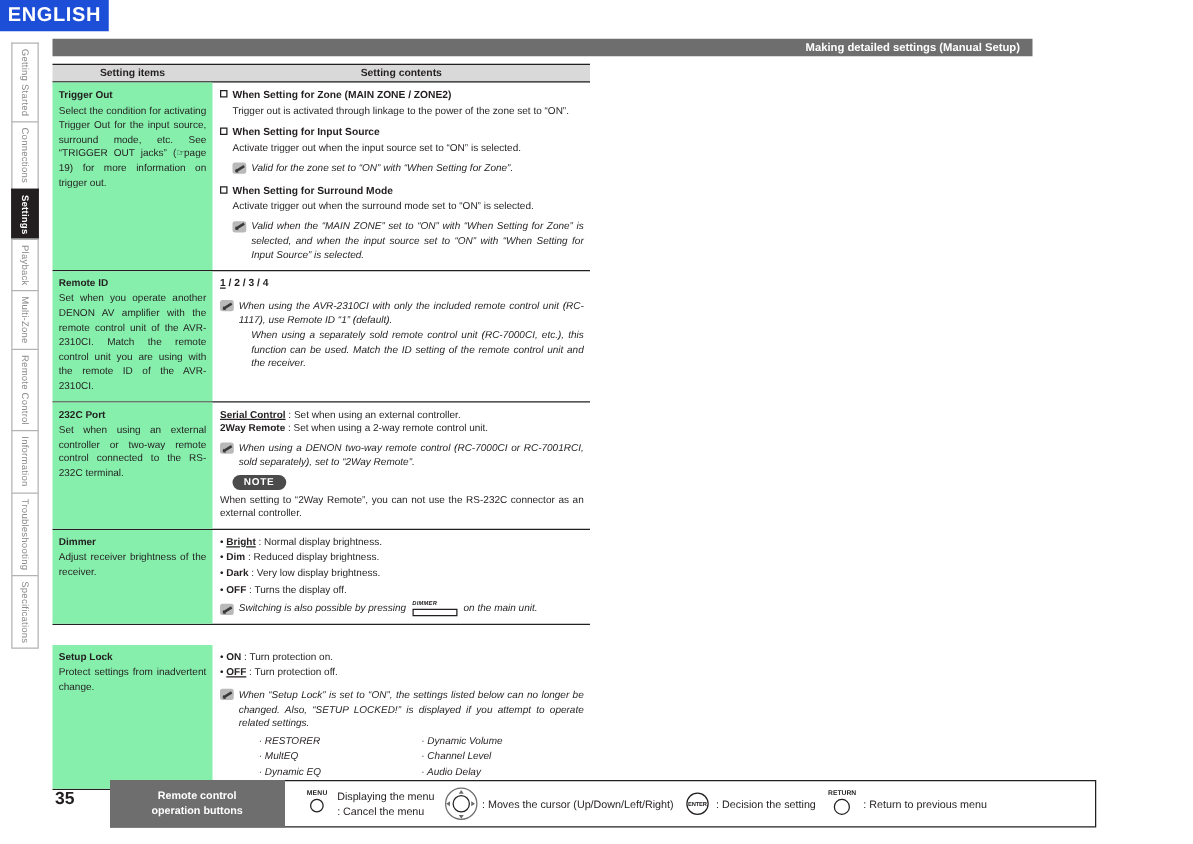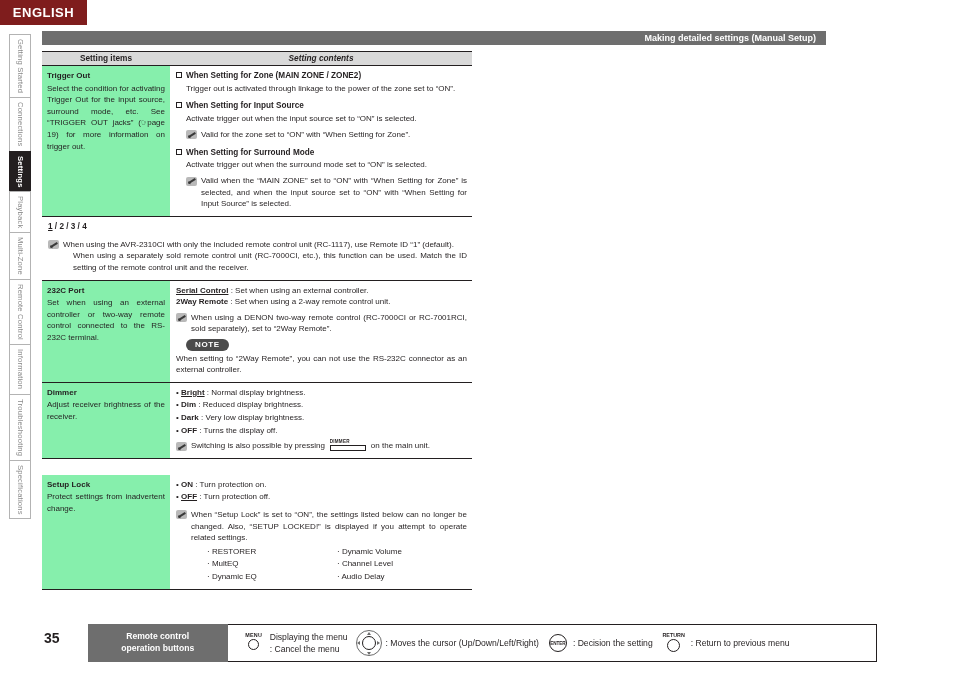--- a/index.html
+++ b/index.html
@@ -10,23 +10,23 @@
     font-family: "Liberation Sans", sans-serif;
     color: #231f20;
     overflow: hidden;
   }
 
   
   #english-banner {
     position: absolute;
     left: 0; top: 0;
     width: 87px; height: 25px;
-    background: #7f1d1d;
+    background: #1d4ed8;
     color: #ffffff;
-    font-size: 13px;
+    font-size: 16px;
     font-weight: bold;
     letter-spacing: .5px;
     display: flex;
     align-items: center;
     justify-content: center;
   }
 
   
   #section-header {
     position: absolute;
@@ -89,21 +89,21 @@
   }
   .tbl-head-cell {
     font-size: 8.3px;
     font-weight: bold;
     display: flex;
     align-items: center;
     justify-content: center;
     line-height: 1;
   }
   .col-left  { width: 128px; flex: 0 0 128px; }
-  .col-right { flex: 1 1 auto; font-style: italic; }
+  .col-right { flex: 1 1 auto; }
 
   .tbl-row {
     display: flex;
     border-bottom: 1.4px solid #231f20;
   }
   .tbl-row:last-child { border-bottom: 1.6px solid #231f20; margin-top: 16px; }
 
   .cell-left {
     width: 128px; flex: 0 0 128px;
     background: #86efac;
@@ -185,20 +185,21 @@
     width: 0; height: 0;
     border-left: 2.2px solid transparent;
     border-right: 2.2px solid transparent;
     border-bottom: 2.6px solid #3a3a3a;
     transform: rotate(-122deg);
   }
   .note-text {
     flex: 1 1 auto;
     text-align: justify;
     text-align-last: left;
+    font-style: italic;
   }
   .note-text .hang { display: block; margin-left: 10px; }
 
   
   .dot-item { margin-bottom: 1px; }
   .dot-item b { font-weight: bold; }
   .ul { text-decoration: underline; }
 
   
   .note-badge {
@@ -473,20 +474,24 @@
         <div class="note-line">
           <span class="pencil-icon"></span>
           <span class="note-text">Valid when the “MAIN ZONE” set to “ON” with “When Setting for Zone” is selected, and when the input source set to “ON” with “When Setting for Input Source” is selected.</span>
         </div>
       </div>
 
     </div>
   </div>
 
   <div class="tbl-row">
+    <div class="cell-left">
+      <span class="item-title">Remote ID</span>
+      <span>Set when you operate another DENON AV amplifier with the remote control unit of the AVR-2310CI. Match the remote control unit you are using with the remote ID of the AVR-2310CI.</span>
+    </div>
     <div class="cell-right">
       <div style="font-weight:bold;font-size:8.2px;">
         <span class="ul">1</span><span> / 2 / 3 / 4</span>
       </div>
       <div class="note-line flush" style="margin-top:6px">
         <span class="pencil-icon"></span>
         <span class="note-text">
           <span>When using the AVR-2310CI with only the included remote control unit (RC-1117), use Remote ID “1” (default).</span>
           <span class="hang">When using a separately sold remote control unit (RC-7000CI, etc.), this function can be used. Match the ID setting of the remote control unit and the receiver.</span>
         </span>

